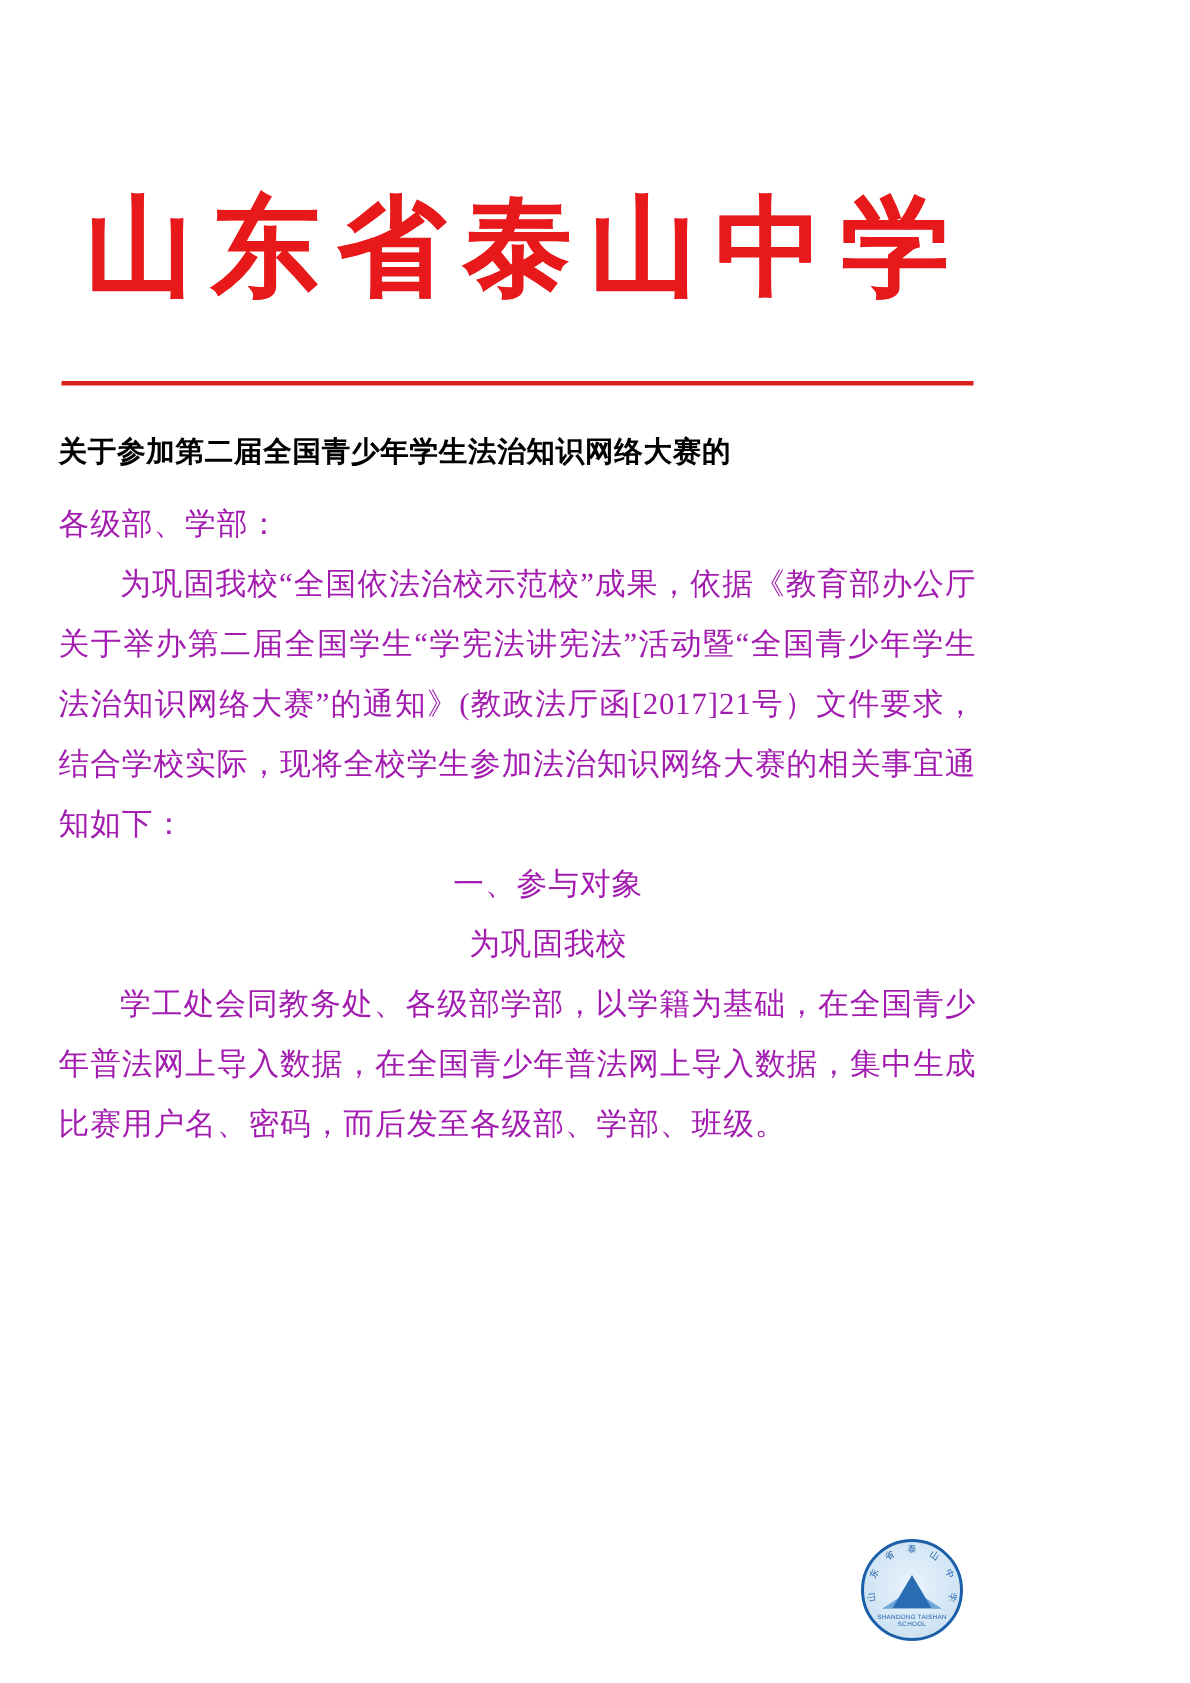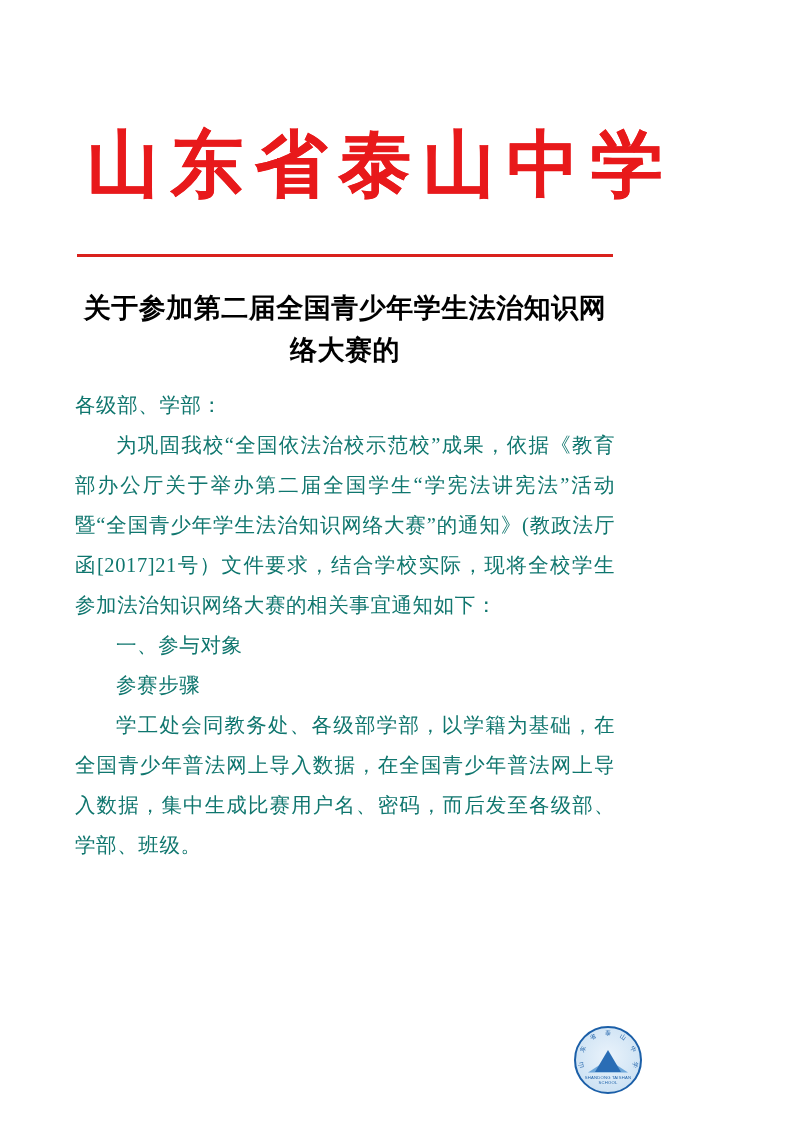--- a/index.html
+++ b/index.html
@@ -12,21 +12,21 @@
     background: #ffffff;
     font-family: "Liberation Serif", serif;
     overflow: hidden;
     position: relative;
   }
   .page {
     position: relative;
     width: 690px;
     height: 1122px;
     box-sizing: border-box;
-    padding: 0 75px;
+    padding: 0 39px;
   }
   
   .letterhead {
     padding-top: 128px;
     text-align: center;
   }
   .letterhead-title {
     color: #e8191b;
     font-family: "DejaVu Serif", serif;
     font-weight: bold;
@@ -39,45 +39,46 @@
     -webkit-text-stroke: 0.5px #e8191b;
   }
   .letterhead-rule {
     margin: 54px 2px 0 2px;
     height: 3px;
     background: #d9211d;
   }
   
   .doc-title {
     margin: 30px 0 0 0;
-    text-align: center;
+    text-align: left;
     font-family: "DejaVu Serif", serif;
     font-weight: bold;
-    font-size: 27px;
+    font-size: 19px;
     line-height: 1.55;
     color: #000000;
     letter-spacing: 0.5px;
   }
   .doc-title .line2 {
     display: block;
   }
   
   .body-text {
     margin-top: 14px;
     font-size: 20.5px;
     line-height: 40px;
-    color: #0f766e;
+    color: #a21caf;
     font-family: "Liberation Serif", serif;
     letter-spacing: 0.6px;
   }
   .body-text p {
     margin: 0;
   }
   .p-indent {
     text-indent: 2em;
+    text-align: center;
   }
   .p-just {
     text-align: justify;
     text-justify: inter-ideograph;
   }
   
   .seal {
     position: absolute;
     right: 48px;
     bottom: 28px;
@@ -149,21 +150,21 @@
   </div>
 
   <div class="doc-title">
     <span>关于参加第二届全国青少年学生法治知识网络大赛的</span>
   </div>
 
   <div class="body-text">
     <p>各级部、学部：</p>
     <p class="p-indent p-just">为巩固我校“全国依法治校示范校”成果，依据《教育部办公厅关于举办第二届全国学生“学宪法讲宪法”活动暨“全国青少年学生法治知识网络大赛”的通知》(教政法厅函[2017]21号）文件要求，结合学校实际，现将全校学生参加法治知识网络大赛的相关事宜通知如下：</p>
     <p class="p-indent">一、参与对象</p>
-    <p class="p-indent">参赛步骤</p>
+    <p class="p-indent">为巩固我校</p>
     <p class="p-indent p-just">学工处会同教务处、各级部学部，以学籍为基础，在全国青少年普法网上导入数据，在全国青少年普法网上导入数据，集中生成比赛用户名、密码，而后发至各级部、学部、班级。</p>
   </div>
 
   <div class="seal">
     <div class="mountain2"></div>
     <div class="mountain"></div>
     <div class="arc-text">
       <span id="seal-arc"></span>
     <span style="transform: rotate(-190deg) translate(27px) rotate(90deg) translate(-50%, -50%);">山</span>
         <span style="transform: rotate(-156.667deg) translate(27px) rotate(90deg) translate(-50%, -50%);">东</span>

